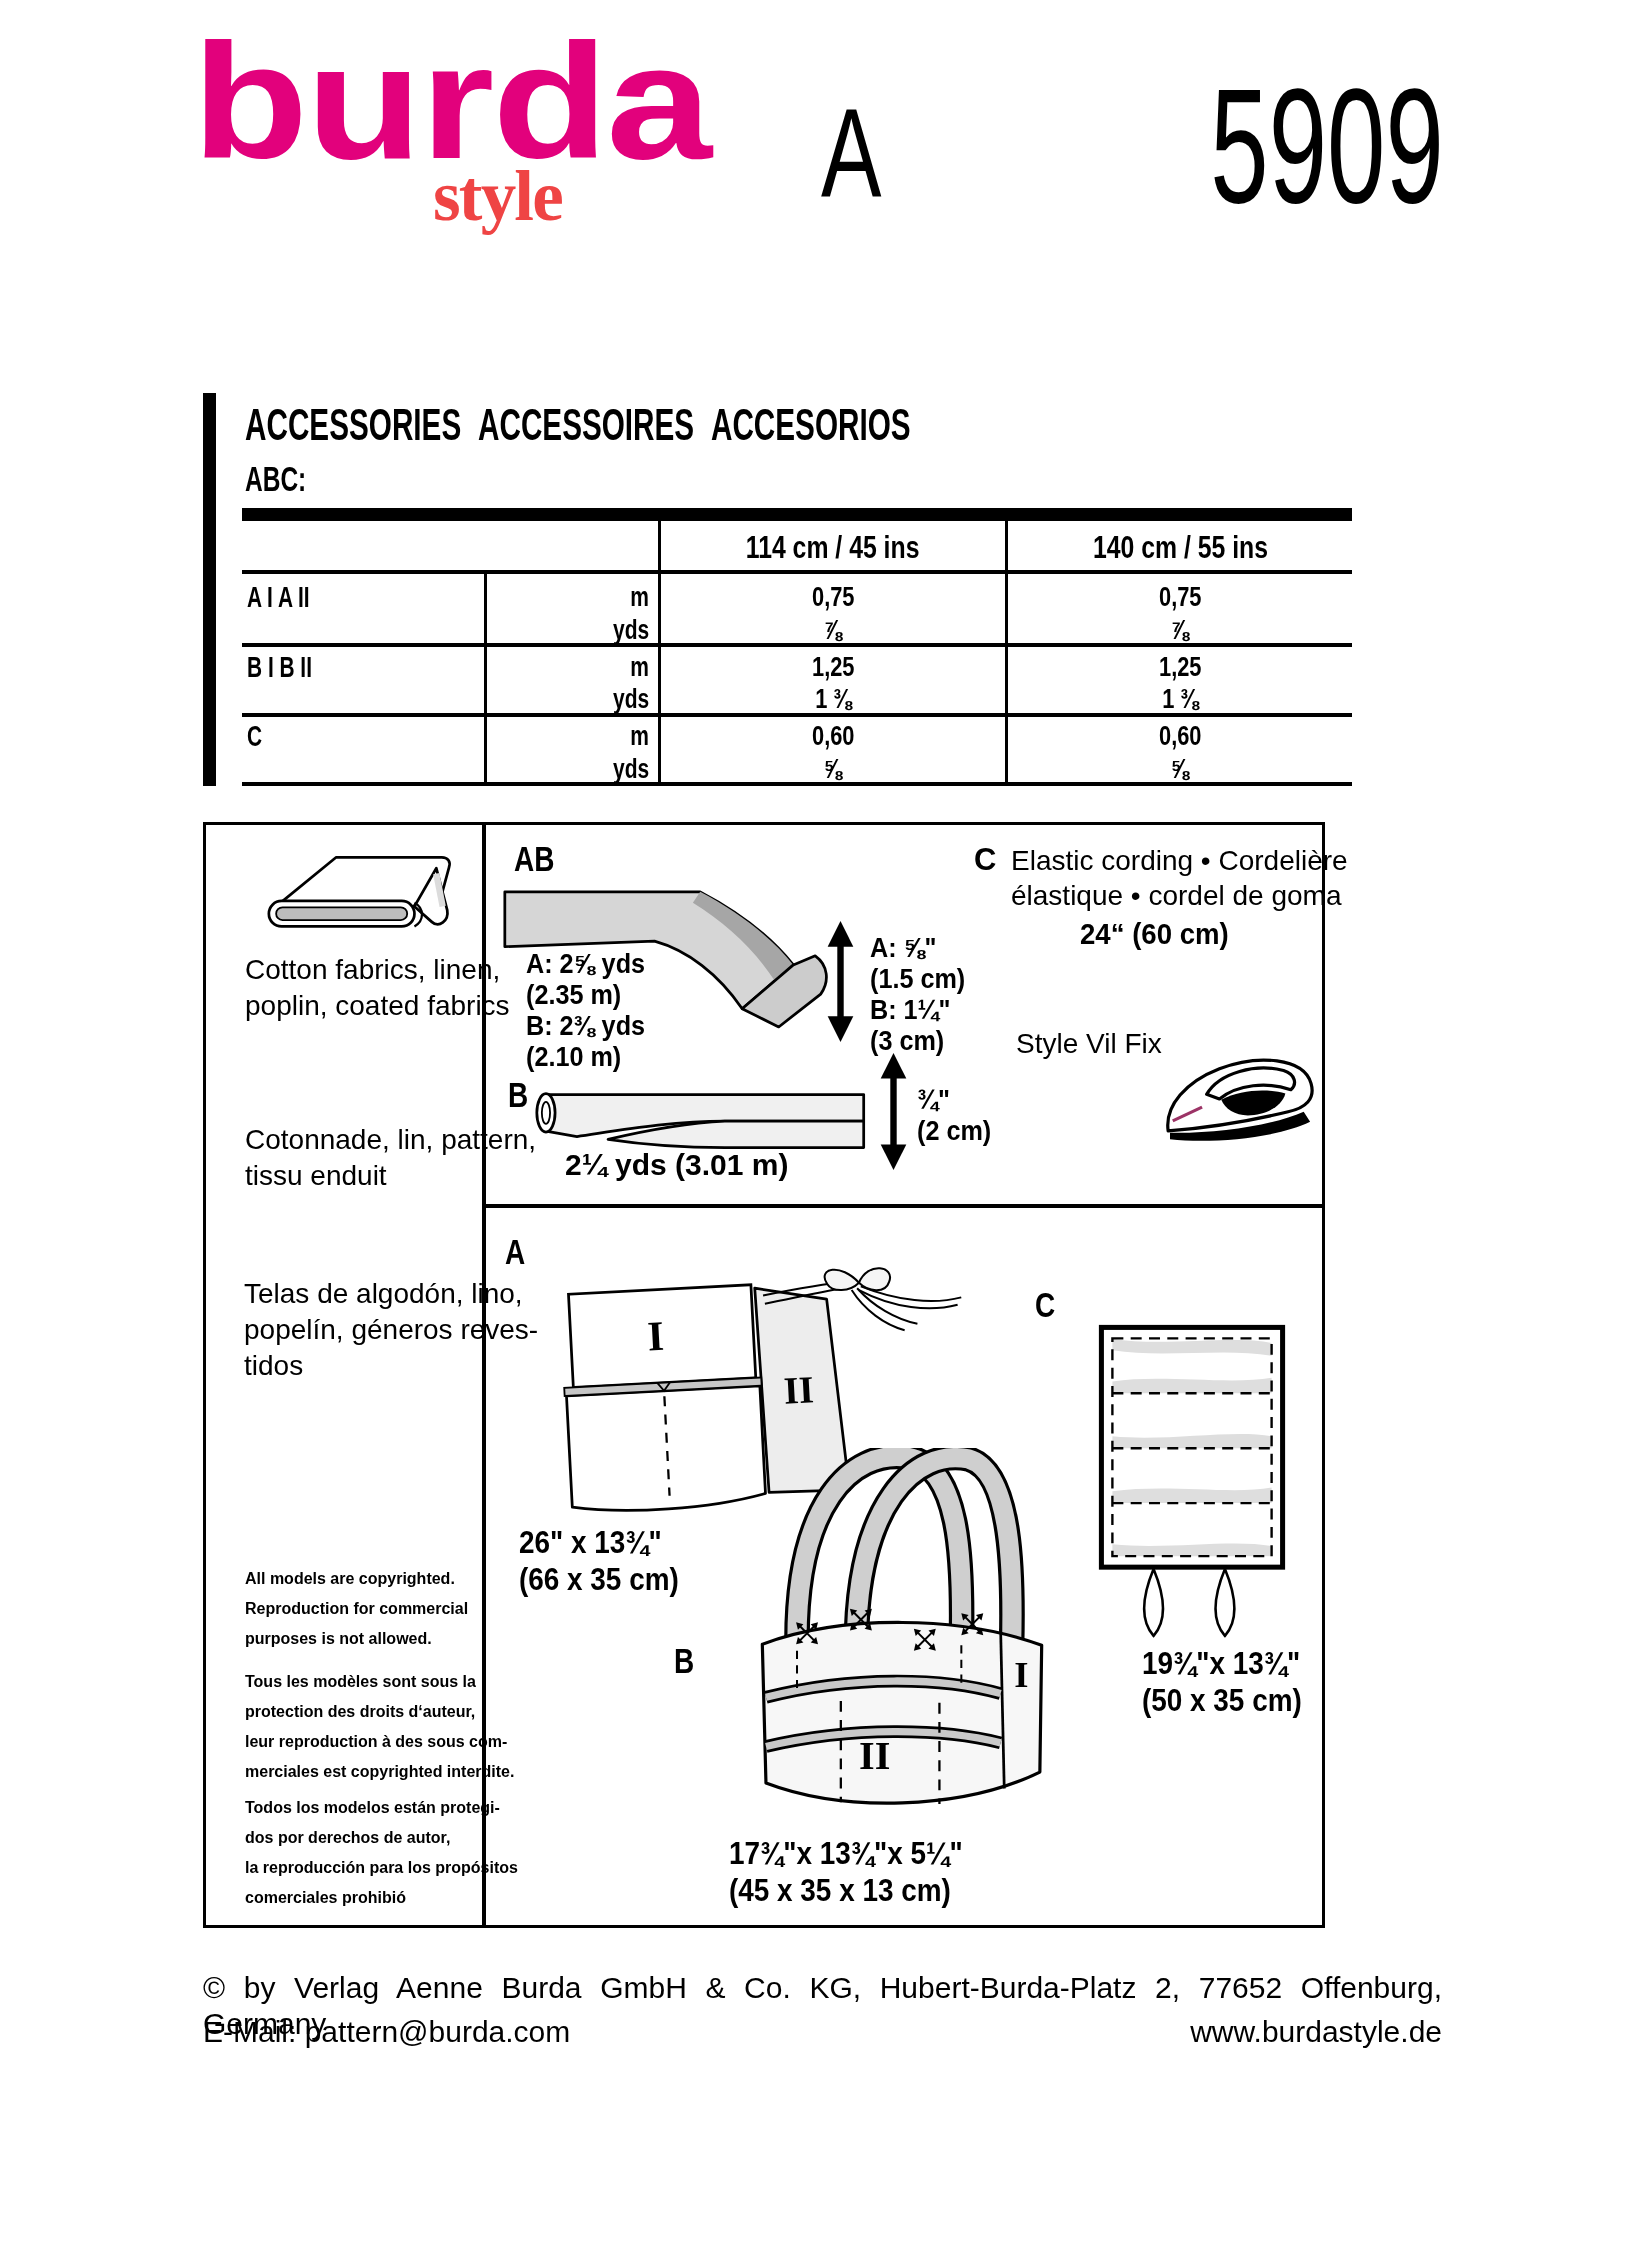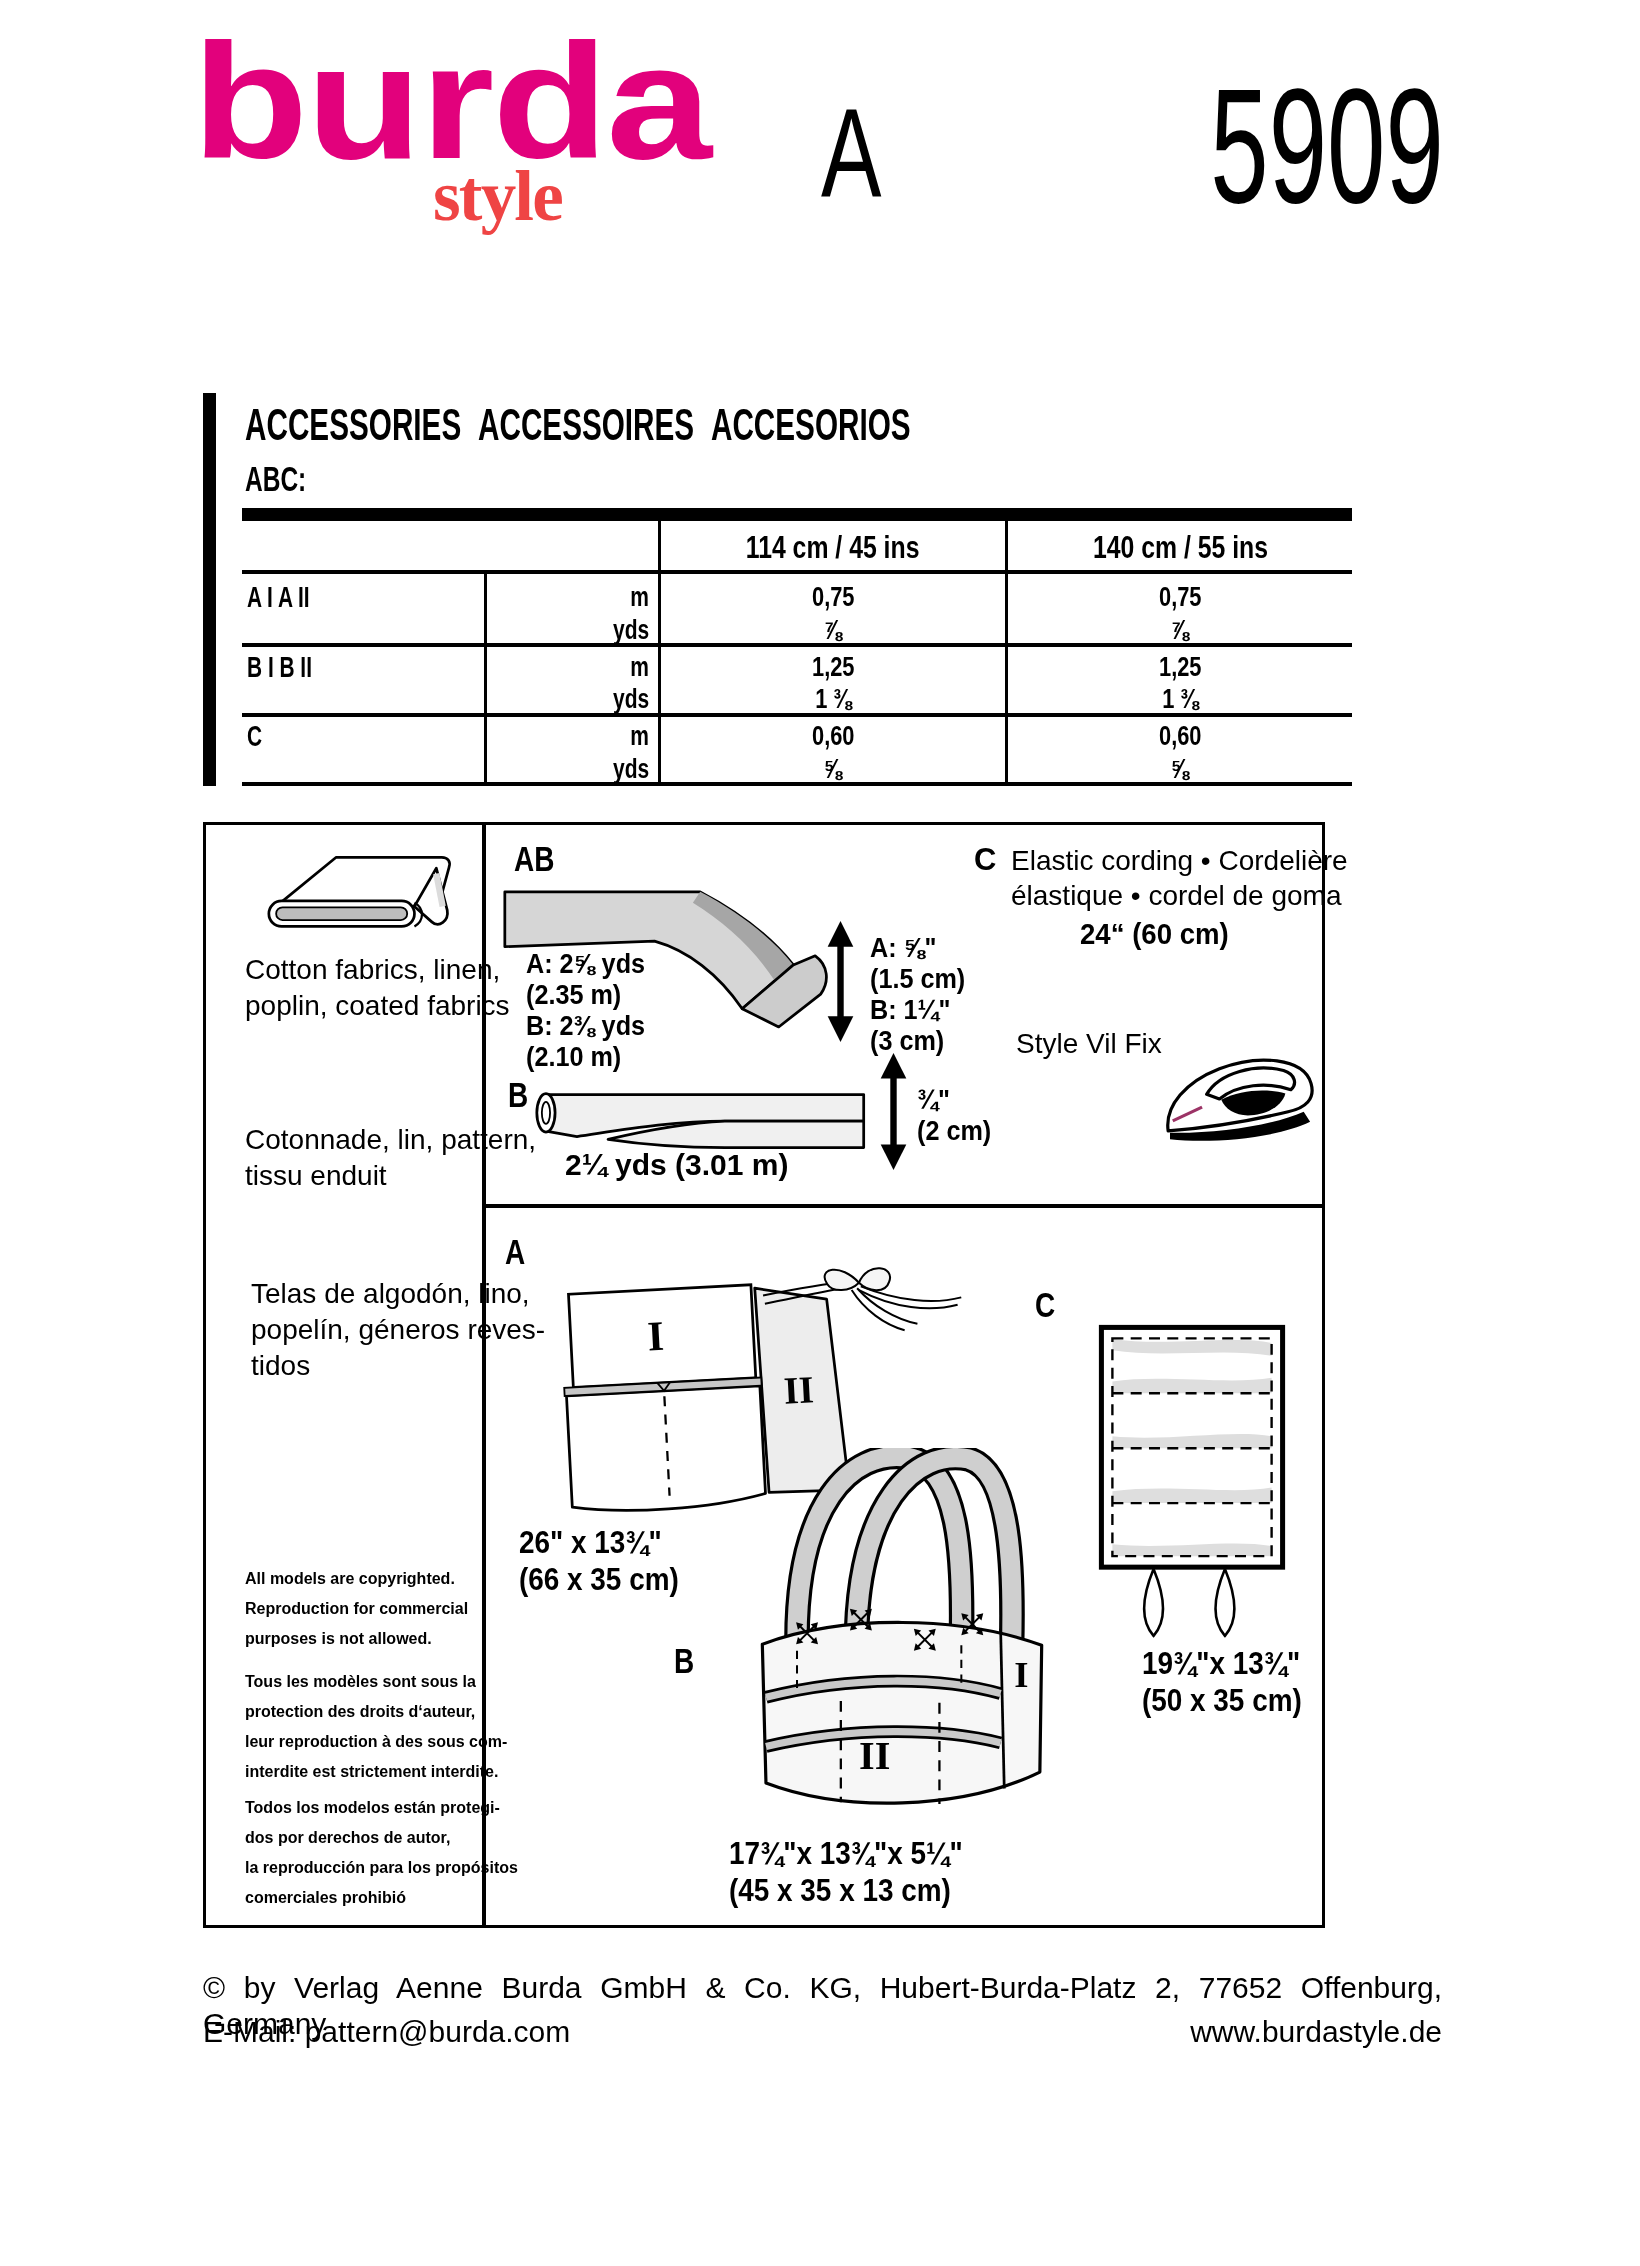--- a/index.html
+++ b/index.html
@@ -123,36 +123,36 @@
   </svg>
 
   <div class="abs mat" style="left:245px;top:952px;">
     <span>Cotton fabrics, linen,</span>
     <span>poplin, coated fabrics</span>
   </div>
   <div class="abs mat" style="left:245px;top:1122px;">
     <span>Cotonnade, lin, pattern,</span>
     <span>tissu enduit</span>
   </div>
-  <div class="abs mat" style="left:251px;top:1276px;">
+  <div class="abs mat" style="left:244px;top:1276px;">
     <span>Telas de algodón, lino,</span>
     <span>popelín, géneros reves-</span>
     <span>tidos</span>
   </div>
 
   <div class="abs copy" style="left:245px;top:1564px;">
     <span>All models are copyrighted.</span>
     <span>Reproduction for commercial</span>
     <span>purposes is not allowed.</span>
   </div>
   <div class="abs copy" style="left:245px;top:1667px;">
     <span>Tous les modèles sont sous la</span>
     <span>protection des droits d‘auteur,</span>
     <span>leur reproduction à des sous com-</span>
-    <span>interdite est strictement interdite.</span>
+    <span>merciales est copyrighted interdite.</span>
   </div>
   <div class="abs copy" style="left:245px;top:1793px;">
     <span>Todos los modelos están protegi-</span>
     <span>dos por derechos de autor,</span>
     <span>la reproducción para los propósitos</span>
     <span>comerciales prohibió</span>
   </div>
 
   <div class="abs" style="left:514px;top:839px;">
     <span class="biglab cnd">AB</span>

